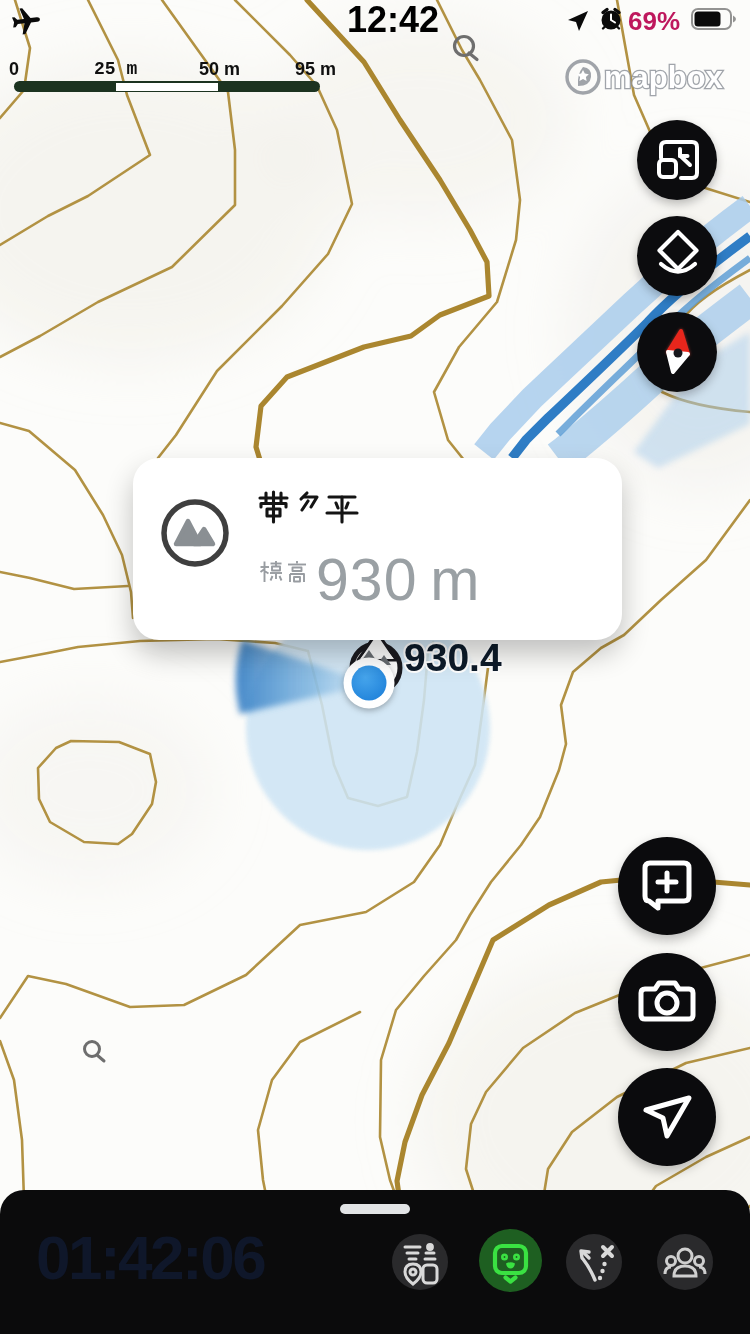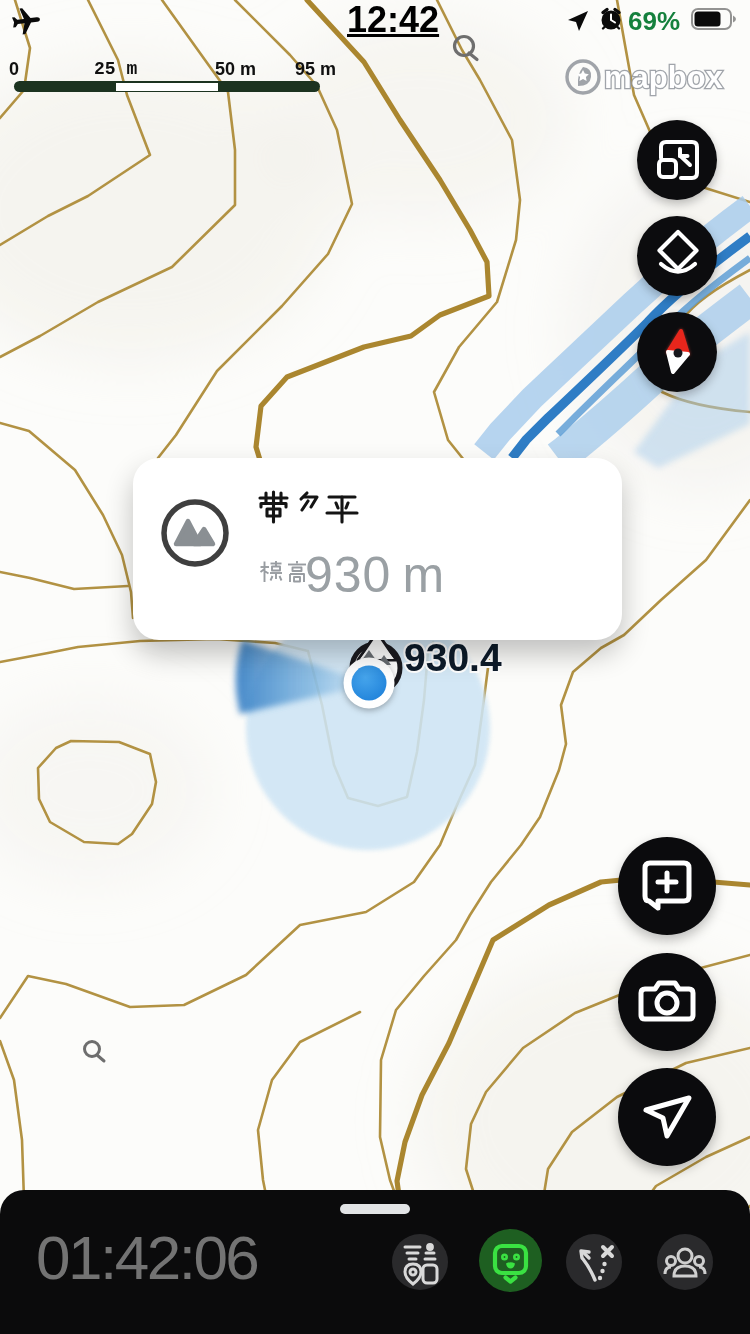--- a/index.html
+++ b/index.html
@@ -151,21 +151,21 @@
   <g stroke="#989ca1" stroke-width="1.9" fill="none" stroke-linejoin="round">
     <path d="M38,1 V3.5"></path>
       <path d="M29,4.5 H47"></path>
     <path d="M33.5,7.5 H42.5 V11 H33.5 Z"></path>
     <path d="M31,14 H45 V22"></path>
       <path d="M31,14 V22"></path>
     <path d="M35,17 H41 V21.5 H35 Z"></path>
   </g>
 </svg>
 
-<div class="abs" style="left:305px;top:546px;font-size:50px;color:#9aa0a4;letter-spacing:1px;">930 m</div>
+<div class="abs" style="left:316px;top:546px;font-size:59px;color:#9aa0a4;letter-spacing:1px;">930 m</div>
 
 <div class="abs" style="left:637px;top:120px;width:80px;height:80px;border-radius:50%;background:#0c0c0e;box-shadow:0 4px 10px rgba(0,0,0,0.25);"></div>
 <svg class="abs" style="left:637px;top:120px" width="80" height="80" viewBox="0 0 80 80">
   <g fill="none" stroke="#fff" stroke-width="4" stroke-linejoin="round" stroke-linecap="round">
     <path d="M24,38 V27 Q24,22 29,22 H55 Q60,22 60,27 V53 Q60,58 55,58 H44"></path>
     <rect x="22" y="40" width="17" height="17" rx="4" fill="#0c0c0e"></rect>
     <path d="M53,45 L43.5,36"></path>
     <path d="M43,29 V36"></path>
     <path d="M43,36 H50.5"></path>
   </g>
@@ -210,64 +210,64 @@
 <div class="abs" style="left:618px;top:1068px;width:98px;height:98px;border-radius:50%;background:#0b0b0d;box-shadow:0 5px 12px rgba(0,0,0,0.25);"></div>
 <svg class="abs" style="left:618px;top:1068px" width="98" height="98" viewBox="0 0 98 98">
   <g fill="none" stroke="#fff" stroke-width="5" stroke-linejoin="round" stroke-linecap="round">
     <path d="M28,42 L71,30 L49,68 L45,50 Z"></path>
   </g>
 </svg>
 
 <div class="abs" style="left:0;top:59px;width:340px;height:20px;font-size:18px;font-weight:bold;color:#101010;">
   <span class="abs" style="left:9px;">0</span>
   <span class="abs" style="left:94px;font-family:Liberation Mono, monospace;">25 m</span>
-  <span class="abs" style="left:215px;">50 m</span>
+  <span class="abs" style="left:199px;">50 m</span>
   <span class="abs" style="left:295px;">95 m</span>
 </div>
 
 <div class="abs" style="left:14px;top:81px;width:306px;height:11px;background:#1c3320;border-radius:6px;"></div>
 <div class="abs" style="left:116px;top:82.5px;width:102px;height:8px;background:#ffffff;"></div>
 
 <svg class="abs" style="left:560px;top:55px" width="190" height="46" viewBox="0 0 190 46">
   <circle cx="23" cy="22" r="16" fill="none" stroke="#8f949b" stroke-width="3.4" opacity="0.85"></circle>
   <path d="M23,12 q9,1 8,10 q-1,9 -13,9 q-1,-12 5,-19 Z" fill="#8f949b" opacity="0.85"></path>
   <path d="M23,15 l1.8,3.6 4,0.6 -2.9,2.8 0.7,4 -3.6,-1.9 -3.6,1.9 0.7,-4 -2.9,-2.8 4,-0.6 Z" fill="#fff"></path>
   <text x="44" y="33" font-size="31" font-weight="bold" fill="#ffffff" letter-spacing="0" style="paint-order:stroke;stroke:#8f949b;stroke-width:2.6;stroke-opacity:0.85">mapbox</text>
 </svg>
 
-<div class="abs" style="left:347px;top:-1px;font-size:36px;font-weight:bold;color:#000;letter-spacing:0px;text-decoration:underline;">12:42</div>
+<div class="abs" style="left:347px;top:-1px;font-size:36px;font-weight:bold;color:#000;letter-spacing:0px;">12:42</div>
 
 <svg class="abs" style="left:7px;top:3px" width="36" height="36" viewBox="0 0 36 36">
   <path d="M18,3 C19.3,3 20.2,4.3 20.2,6 V12.2 L31,19.2 V22 L20.2,18.8 V25.5 L23,28 V30.5 L18,29 L13,30.5 V28 L15.8,25.5 V18.8 L5,22 V19.2 L15.8,12.2 V6 C15.8,4.3 16.7,3 18,3 Z" fill="#0a0a0a" transform="rotate(83 18 18)"></path>
 </svg>
 
 <svg class="abs" style="left:566px;top:9px" width="24" height="24" viewBox="0 0 24 24">
   <path d="M2,11 L22,2 L13,22 L10,13 Z" fill="#0a0a0a"></path>
 </svg>
 
 <svg class="abs" style="left:599px;top:7px" width="24" height="24" viewBox="0 0 24 24">
   <circle cx="12" cy="13" r="9.5" fill="#0a0a0a"></circle>
   <path d="M4,5.5 L8,2.5 M20,5.5 L16,2.5" stroke="#0a0a0a" stroke-width="3.4" stroke-linecap="round"></path>
   <path d="M4,21.5 L6,19.5 M20,21.5 L18,19.5" stroke="#0a0a0a" stroke-width="2.4" stroke-linecap="round"></path>
   <path d="M12,7.5 V13 L16,15.5" stroke="#fff" stroke-width="2" fill="none" stroke-linecap="round"></path>
 </svg>
 
-<div class="abs" style="left:628px;top:6px;font-size:26px;font-weight:600;color:#15803d;">69%</div>
+<div class="abs" style="left:628px;top:6px;font-size:26px;font-weight:600;color:#be185d;">69%</div>
 
 <svg class="abs" style="left:691px;top:8px" width="48" height="24" viewBox="0 0 48 24">
   <rect x="1" y="1" width="39" height="20" rx="6" fill="none" stroke="rgba(0,0,0,0.42)" stroke-width="2"></rect>
   <rect x="3.5" y="3.5" width="26" height="15" rx="3.5" fill="#0a0a0a"></rect>
   <path d="M42,7.5 Q45,9 45,11 Q45,13 42,14.5 Z" fill="rgba(0,0,0,0.42)"></path>
 </svg>
 
 <div class="abs" style="left:0;top:1190px;width:750px;height:144px;background:#0b0b0c;border-radius:24px 24px 0 0;"></div>
 
 <div class="abs" style="left:340px;top:1204px;width:70px;height:10px;border-radius:5px;background:#e2e4e6;"></div>
 
-<div class="abs" style="left:36px;top:1222px;font-size:62px;font-weight:normal;color:#737373;letter-spacing:-2.5px;">01:42:06</div>
+<div class="abs" style="left:36px;top:1222px;font-size:62px;font-weight:bold;color:#0f172a;letter-spacing:-2.5px;">01:42:06</div>
 
 <div class="abs" style="left:392px;top:1234px;width:56px;height:56px;border-radius:50%;background:#2a2a2c;"></div>
 <svg class="abs" style="left:392px;top:1234px" width="56" height="56" viewBox="0 0 56 56">
   <g stroke="#d9d9d9" fill="none" stroke-width="3" stroke-linecap="round">
     <path d="M13,13 H28"></path>
       <path d="M15,19 H26"></path>
       <path d="M17,25 H24"></path>
     <path d="M21,30 Q29,30 29,38 Q29,44 21,50 Q13,44 13,38 Q13,30 21,30 Z"></path>
     <circle cx="21" cy="38" r="3"></circle>
     <circle cx="38" cy="13" r="2.4" fill="#d9d9d9"></circle>

